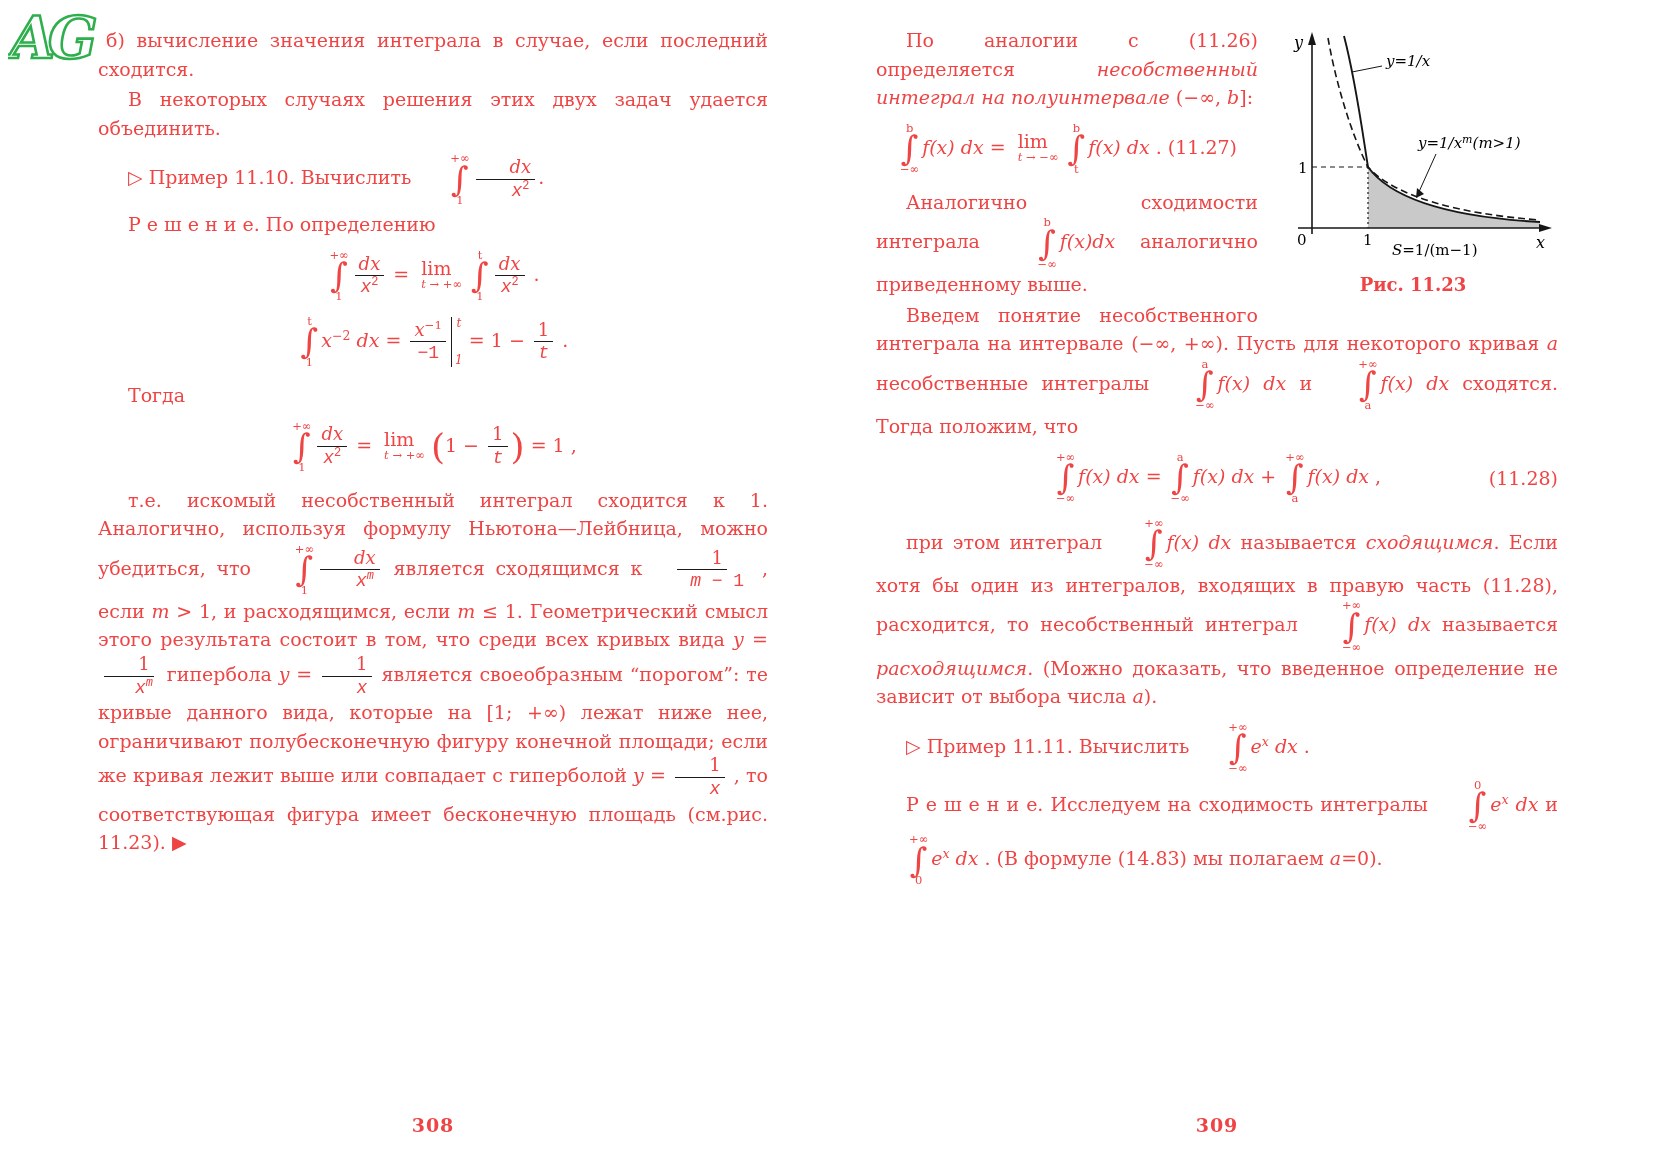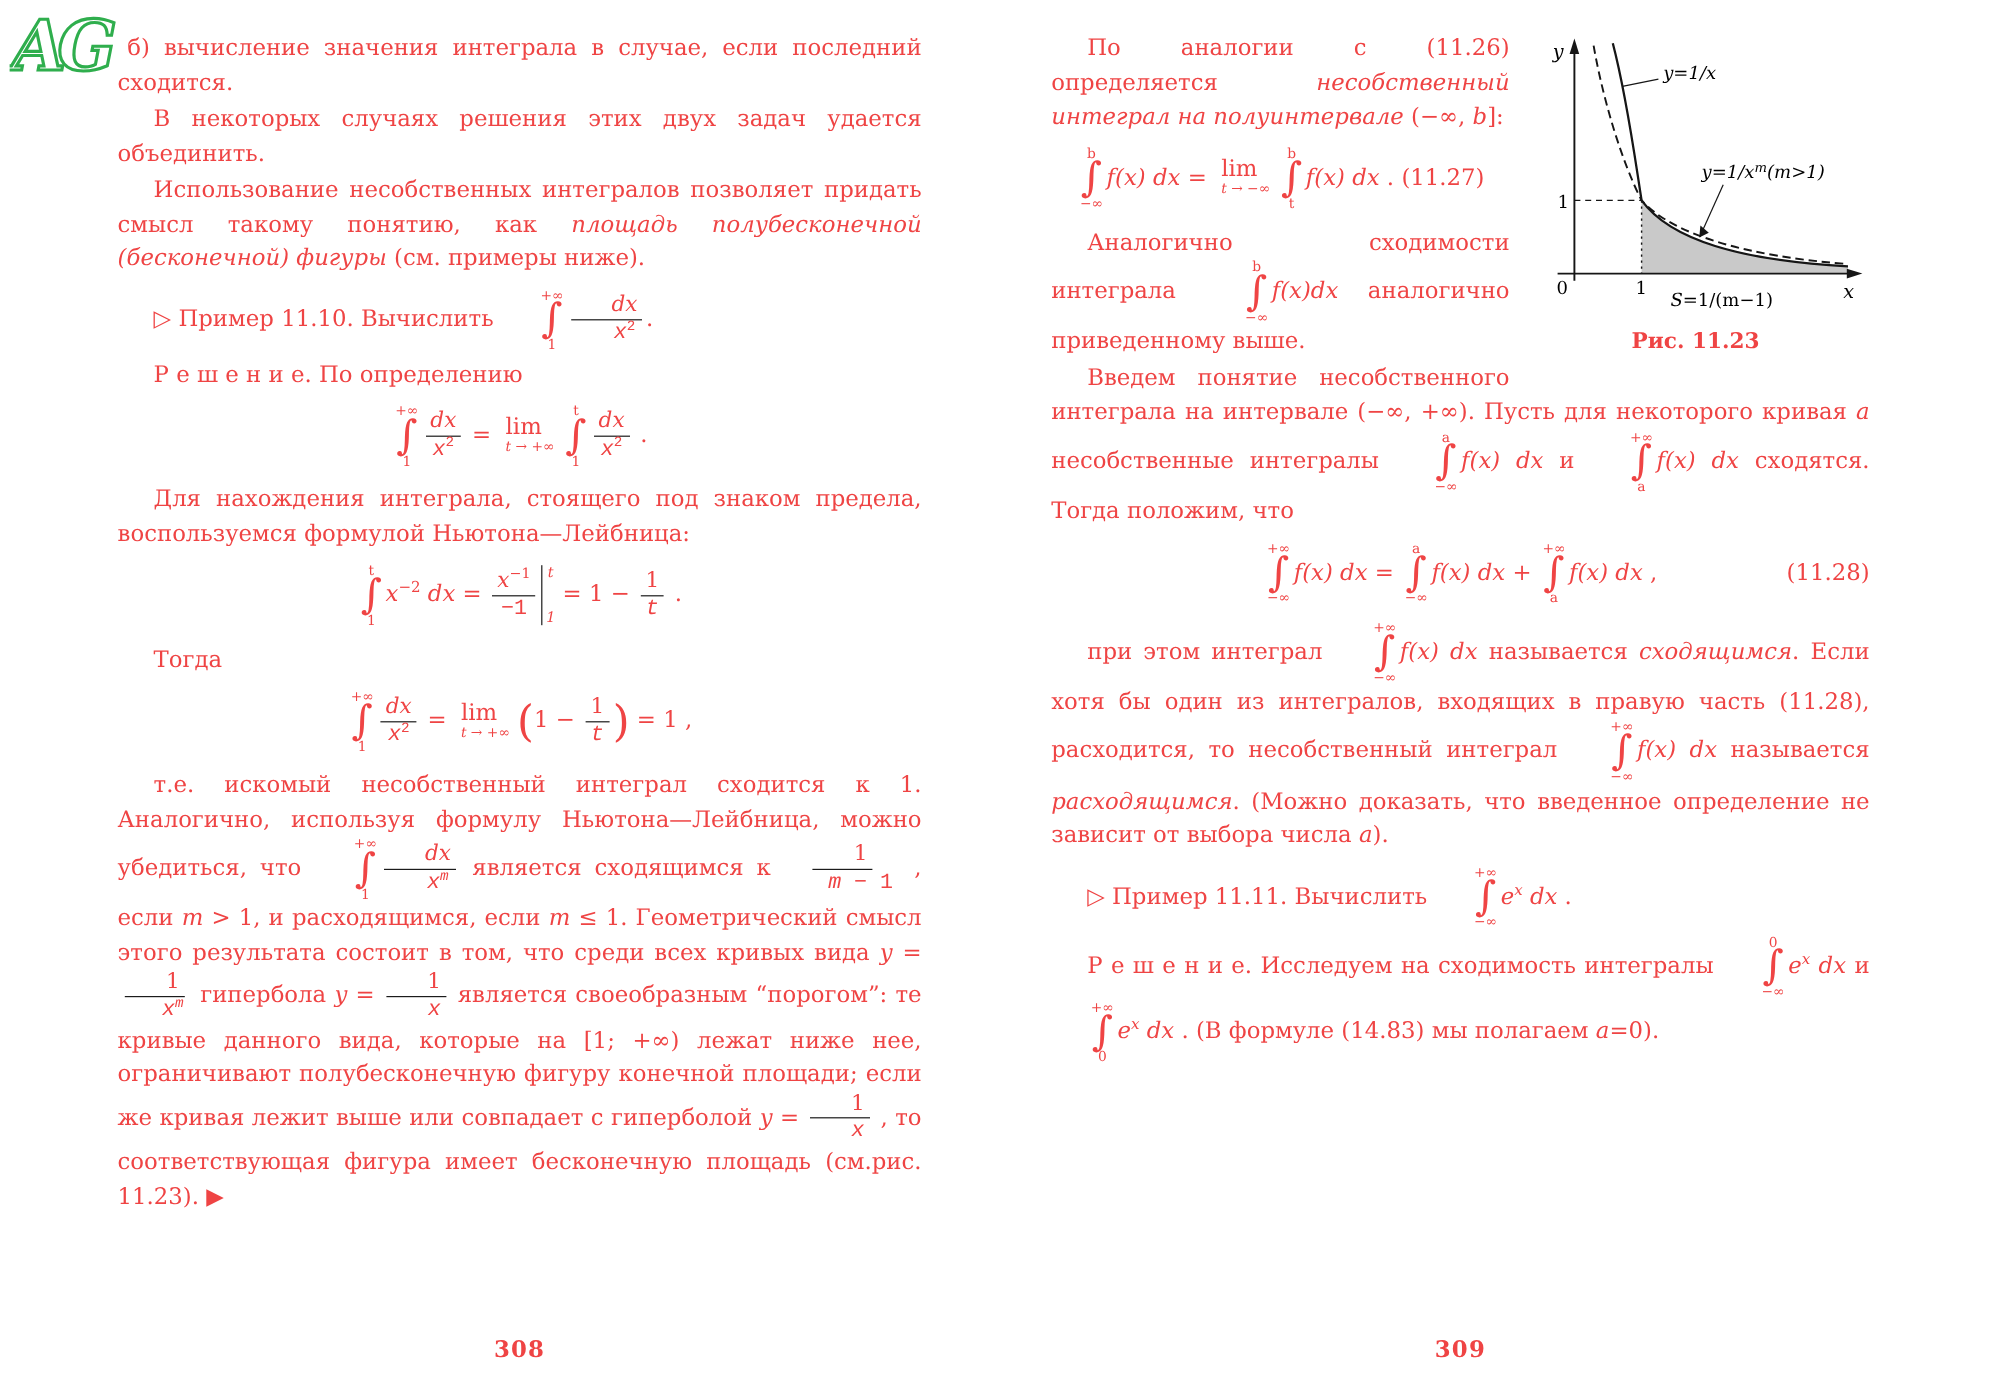--- a/index.html
+++ b/index.html
@@ -49,21 +49,20 @@
 
 <div class="sheet">
 
   <svg class="logo" width="104" height="74" viewBox="0 0 104 74">
     <text x="2" y="54" font-size="58" font-style="italic" font-weight="bold" letter-spacing="-7" fill="#ffffff" stroke="#2fae4d" stroke-width="2.6">AG</text>
   </svg>
 
   <div class="page left">
     <p class="small-indent">б) вычисление значения интеграла в случае, если последний сходится.</p>
     <p>В некоторых случаях решения этих двух задач удается объединить.</p>
-    <p><span class="m-tx">Использование несобственных интегралов позволяет придать смысл такому понятию, как </span><span class="m-it">площадь полубесконечной (бесконечной) фигуры</span><span class="m-tx"> (см. примеры ниже).</span></p>
     <p class="example"><span class="m-tx">▷ </span><span class="m-bd">Пример 11.10.</span><span class="m-tx"> Вычислить </span><span class="m-int">
           <span class="ilim">+∞</span>
           <span class="isign">∫</span>
           <span class="ilim">1</span>
         </span><span class="m-frac">
           <span class="num"><span class="m-it">dx</span></span>
           <span class="den"><span class="m-sp"><span class="m-it">x</span><sup>2</sup></span></span>
         </span><span class="m-tx">.</span></p>
     <p>Р е ш е н и е. По определению</p>
     <div class="eq"><span class="m-int">
@@ -77,21 +76,20 @@
           <span class="lword">lim</span>
           <span class="lsub">t → +∞</span>
         </span><span class="m-int">
           <span class="ilim">t</span>
           <span class="isign">∫</span>
           <span class="ilim">1</span>
         </span><span class="m-frac">
           <span class="num"><span class="m-it">dx</span></span>
           <span class="den"><span class="m-sp"><span class="m-it">x</span><sup>2</sup></span></span>
         </span><span class="m-tx"> .</span></div>
-    <p>Для нахождения интеграла, стоящего под знаком предела, воспользуемся формулой Ньютона—Лейбница:</p>
     <div class="eq"><span class="m-int">
           <span class="ilim">t</span>
           <span class="isign">∫</span>
           <span class="ilim">1</span>
         </span><span class="m-sp"><span class="m-it">x</span><sup>−2</sup></span><span class="m-it"> dx</span><span class="m-tx"> = </span><span class="m-frac">
           <span class="num"><span class="m-sp"><span class="m-it">x</span><sup>−1</sup></span></span>
           <span class="den"><span class="m-tx">−1</span></span>
         </span><span class="m-bar">
           <span class="bu">t</span>
           <span class="bl">1</span>

